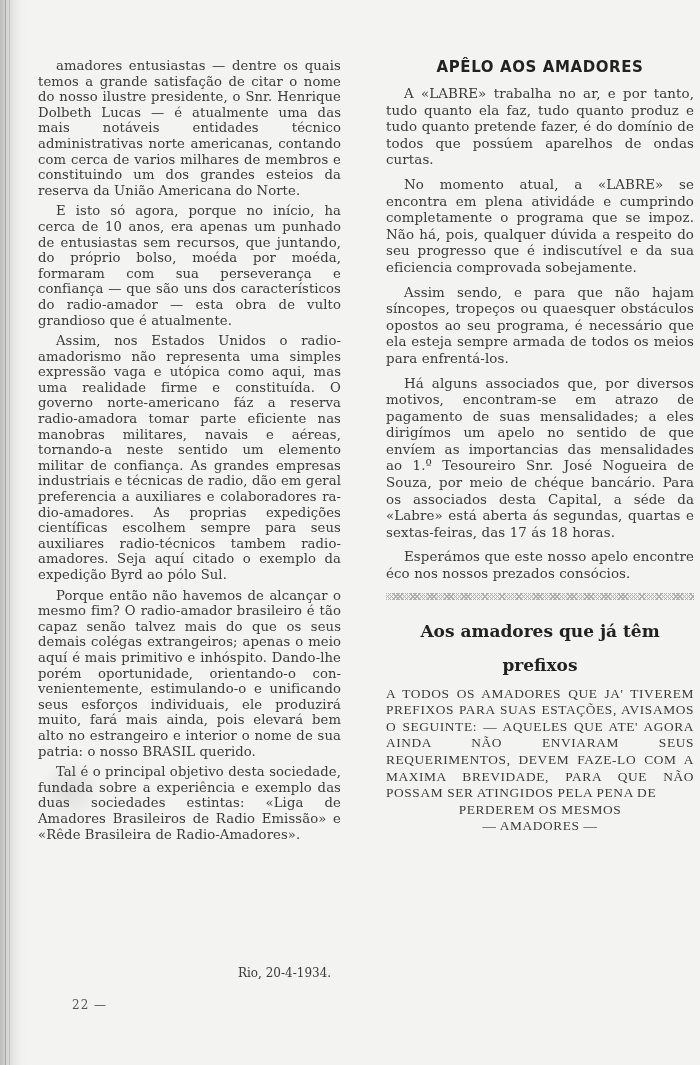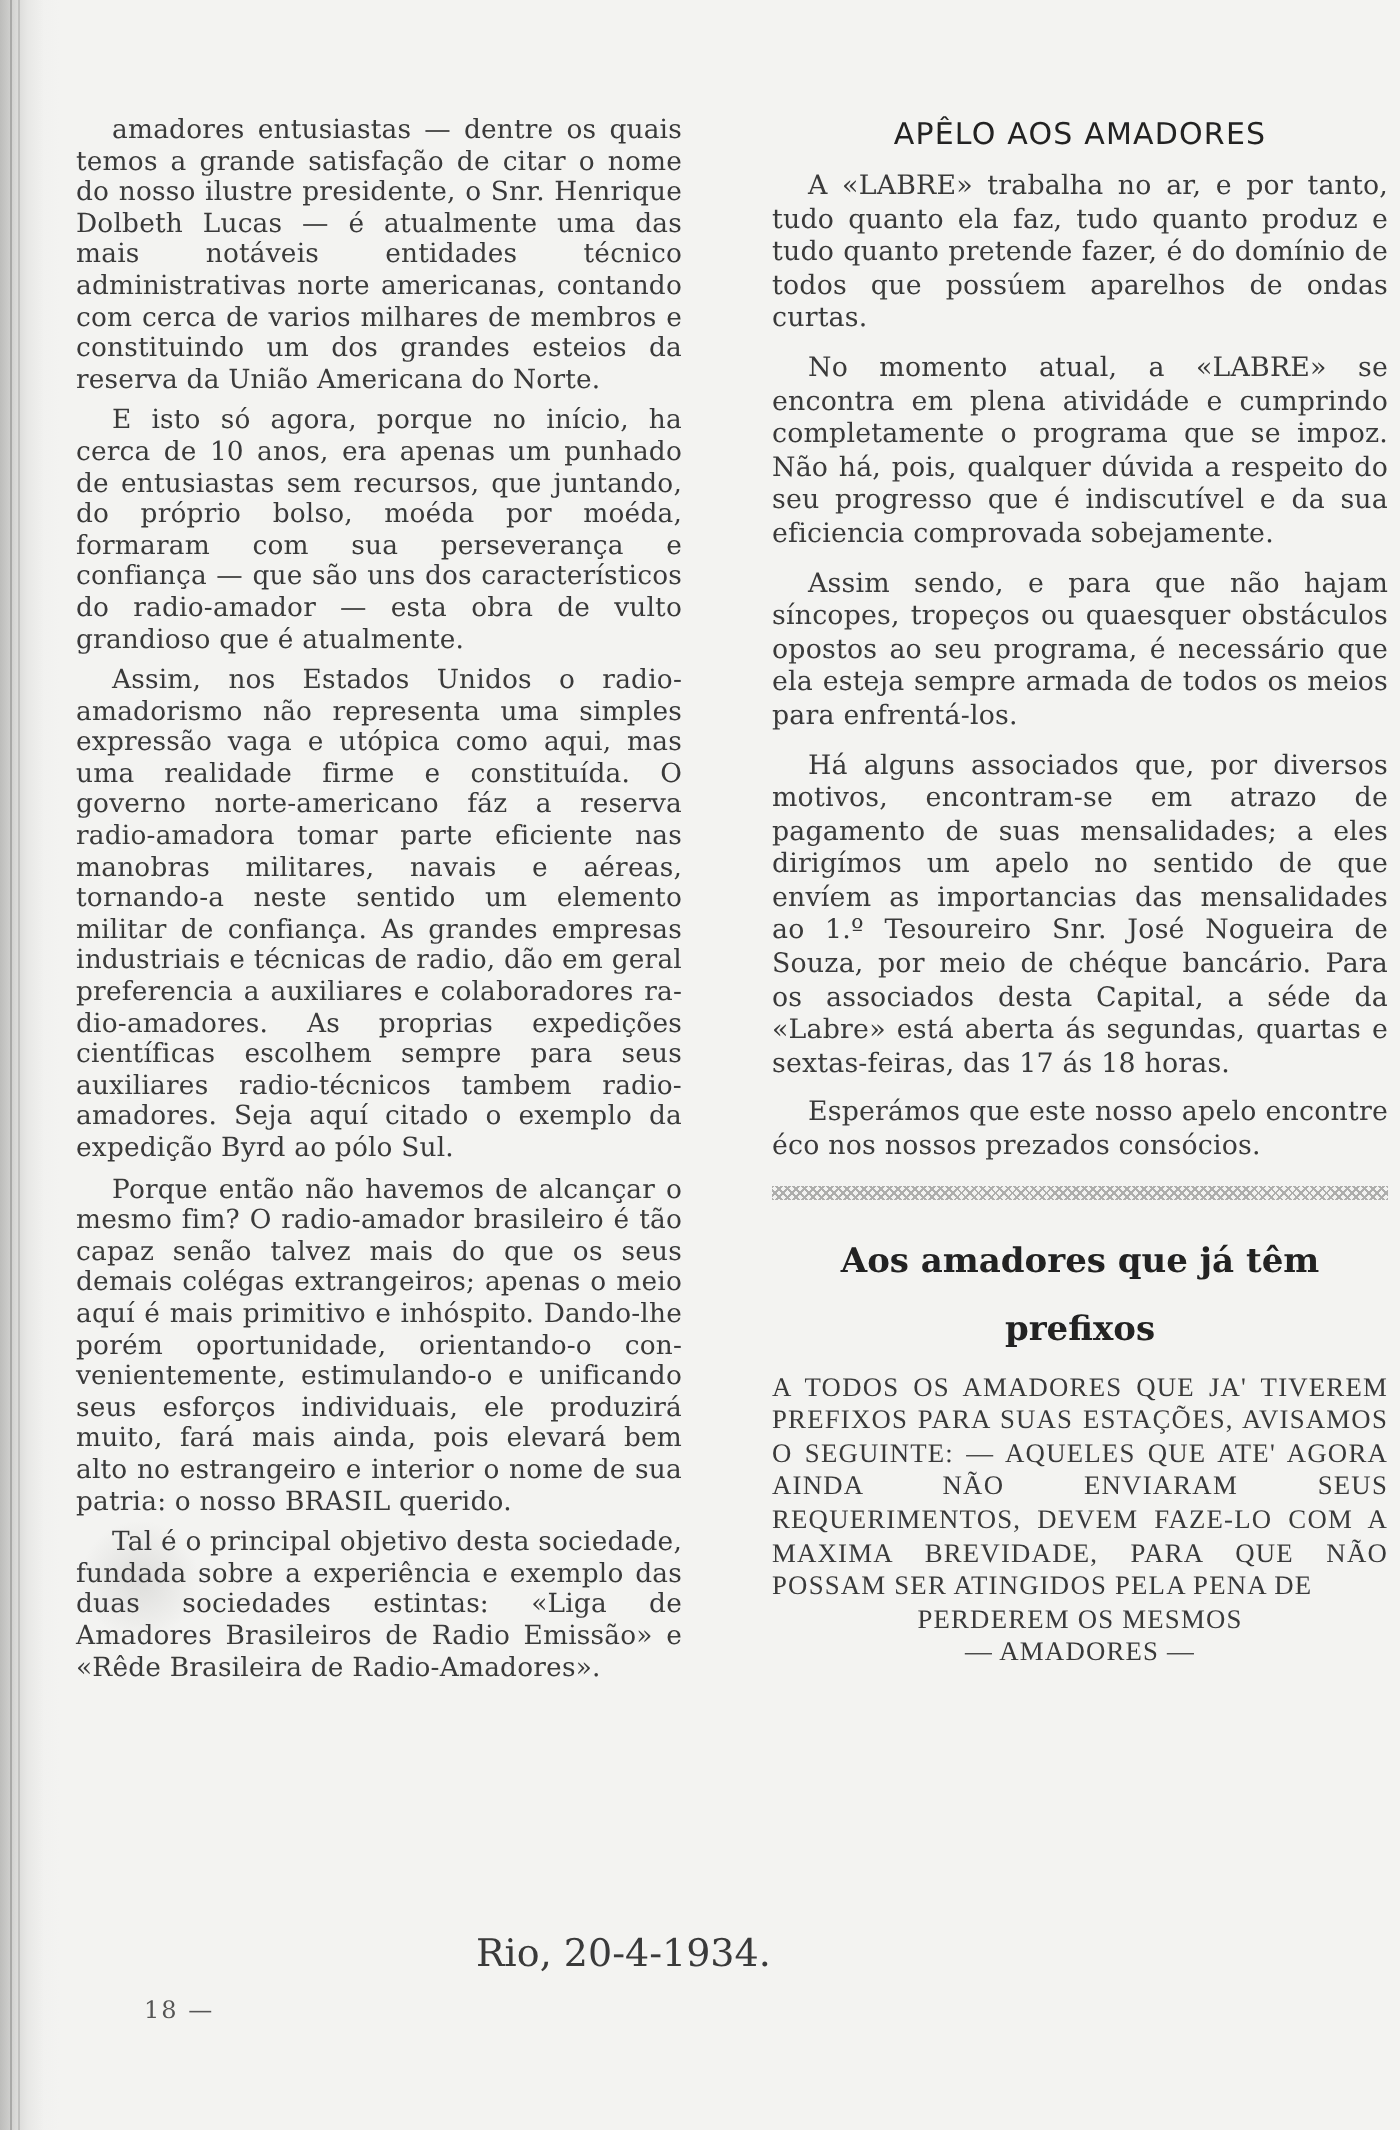--- a/index.html
+++ b/index.html
@@ -34,30 +34,30 @@
       line-height: 15.6px;
       text-align: justify;
       text-indent: 18px;
       letter-spacing: 0.1px;
       hyphens: manual;
     }
     .col-left p { margin-bottom: 5px; }
     .col-right p { margin-bottom: 8px; font-size: 13.4px; line-height: 16.6px; }
     .title-apelo {
       font-family: "DejaVu Sans", "Liberation Sans", sans-serif;
-      font-weight: normal;
+      font-weight: bold;
       font-size: 15px;
       letter-spacing: 0.6px;
       text-align: center;
       color: #222;
       margin: 0 0 10px 0;
     }
     .signature {
       position: absolute; left: 238px; top: 966px;
-      font-size: 19px; color: #3a3a3a;
+      font-size: 12px; color: #3a3a3a;
     }
     .page-number {
       position: absolute; left: 72px; top: 998px;
       font-size: 12px; color: #555;
       letter-spacing: 1px;
     }
     .divider {
       margin: 10px 0 14px 0;
       height: 7px;
       background:
@@ -101,21 +101,21 @@
 
   <div class="col col-left">
     <p>amadores entusiastas — dentre os quais temos a grande satisfação de citar o nome do nosso ilustre presidente, o Snr. Henrique Dolbeth Lucas — é atualmente uma das mais notáveis en­tidades técnico administrativas norte americanas, contando com cerca de varios milhares de membros e consti­tuindo um dos grandes esteios da reserva da União Americana do Norte.</p>
     <p>E isto só agora, porque no início, ha cerca de 10 anos, era apenas um punhado de entusiastas sem recursos, que juntando, do próprio bolso, moéda por moéda, formaram com sua perse­verança e confiança — que são uns dos característicos do radio-amador — esta obra de vulto grandioso que é atualmente.</p>
     <p>Assim, nos Estados Unidos o radio-amadorismo não representa uma sim­ples expressão vaga e utópica como aqui, mas uma realidade firme e cons­tituída. O governo norte-americano fáz a reserva radio-amadora tomar parte eficiente nas manobras militares, na­vais e aéreas, tornando-a neste sen­tido um elemento militar de confiança. As grandes empresas industriais e téc­nicas de radio, dão em geral prefe­rencia a auxiliares e colaboradores ra­dio-amadores. As proprias expedições científicas escolhem sempre para seus auxiliares radio-técnicos tambem radio-amadores. Seja aquí citado o exemplo da expedição Byrd ao pólo Sul.</p>
     <p>Porque então não havemos de al­cançar o mesmo fim? O radio-amador brasileiro é tão capaz senão talvez mais do que os seus demais colégas extrangeiros; apenas o meio aquí é mais primitivo e inhóspito. Dando-lhe porém oportunidade, orientando-o con­venientemente, estimulando-o e unifi­cando seus esforços individuais, ele produzirá muito, fará mais ainda, pois elevará bem alto no estrangeiro e in­terior o nome de sua patria: o nosso BRASIL querido.</p>
     <p>Tal é o principal objetivo desta so­ciedade, fundada sobre a experiência e exemplo das duas sociedades estin­tas: «Liga de Amadores Brasileiros de Radio Emissão» e «Rêde Brasileira de Radio-Amadores».</p>
   </div>
 
   <div class="signature">Rio, 20-4-1934.</div>
-  <div class="page-number">18 —</div>
+  <div class="page-number">22 —</div>
 
   <div class="col col-right">
     <div class="title-apelo">APÊLO AOS AMADORES</div>
     <p>A «LABRE» trabalha no ar, e por tanto, tudo quanto ela faz, tudo quanto produz e tudo quanto pretende fazer, é do domínio de todos que possúem aparelhos de ondas curtas.</p>
     <p>No momento atual, a «LABRE» se encontra em plena atividáde e cum­prindo completamente o programa que se impoz. Não há, pois, qualquer dú­vida a respeito do seu progresso que é indiscutível e da sua eficiencia com­provada sobejamente.</p>
     <p>Assim sendo, e para que não hajam síncopes, tropeços ou quaesquer obstá­culos opostos ao seu programa, é ne­cessário que ela esteja sempre arma­da de todos os meios para enfrentá-los.</p>
     <p>Há alguns associados que, por diver­sos motivos, encontram-se em atrazo de pagamento de suas mensalidades; a eles dirigímos um apelo no sentido de que envíem as importancias das mensalidades ao 1.º Tesoureiro Snr. José Nogueira de Souza, por meio de chéque bancário. Para os associados desta Capital, a séde da «Labre» está aberta ás segundas, quartas e sextas-feiras, das 17 ás 18 horas.</p>
     <p>Esperámos que este nosso apelo en­contre éco nos nossos prezados con­sócios.</p>
 
     <div class="divider"></div>

